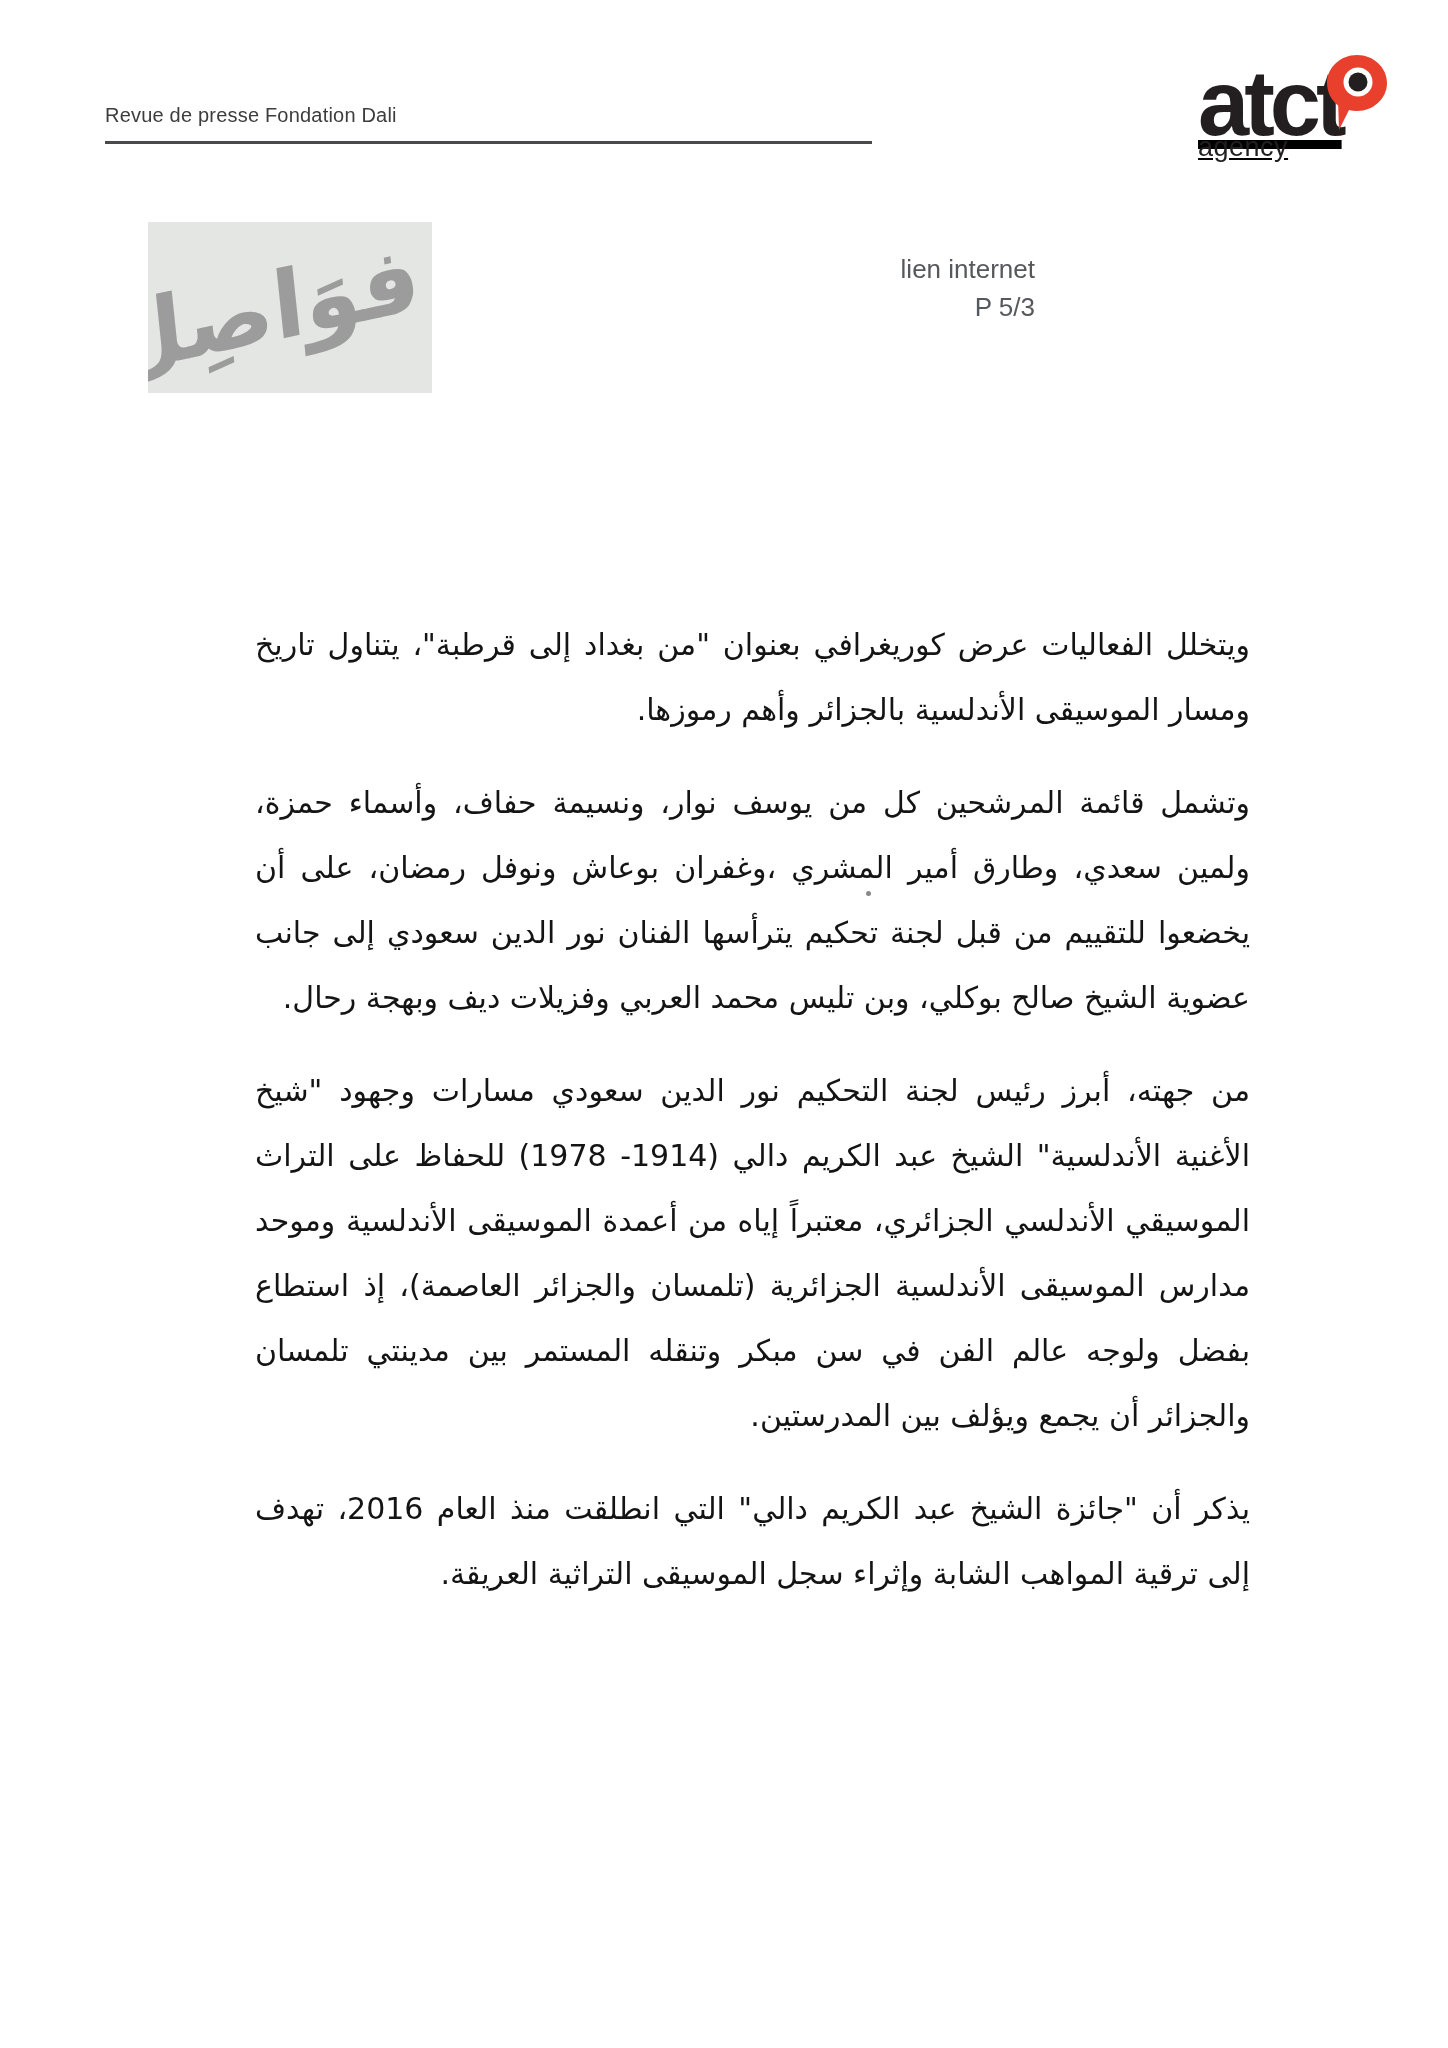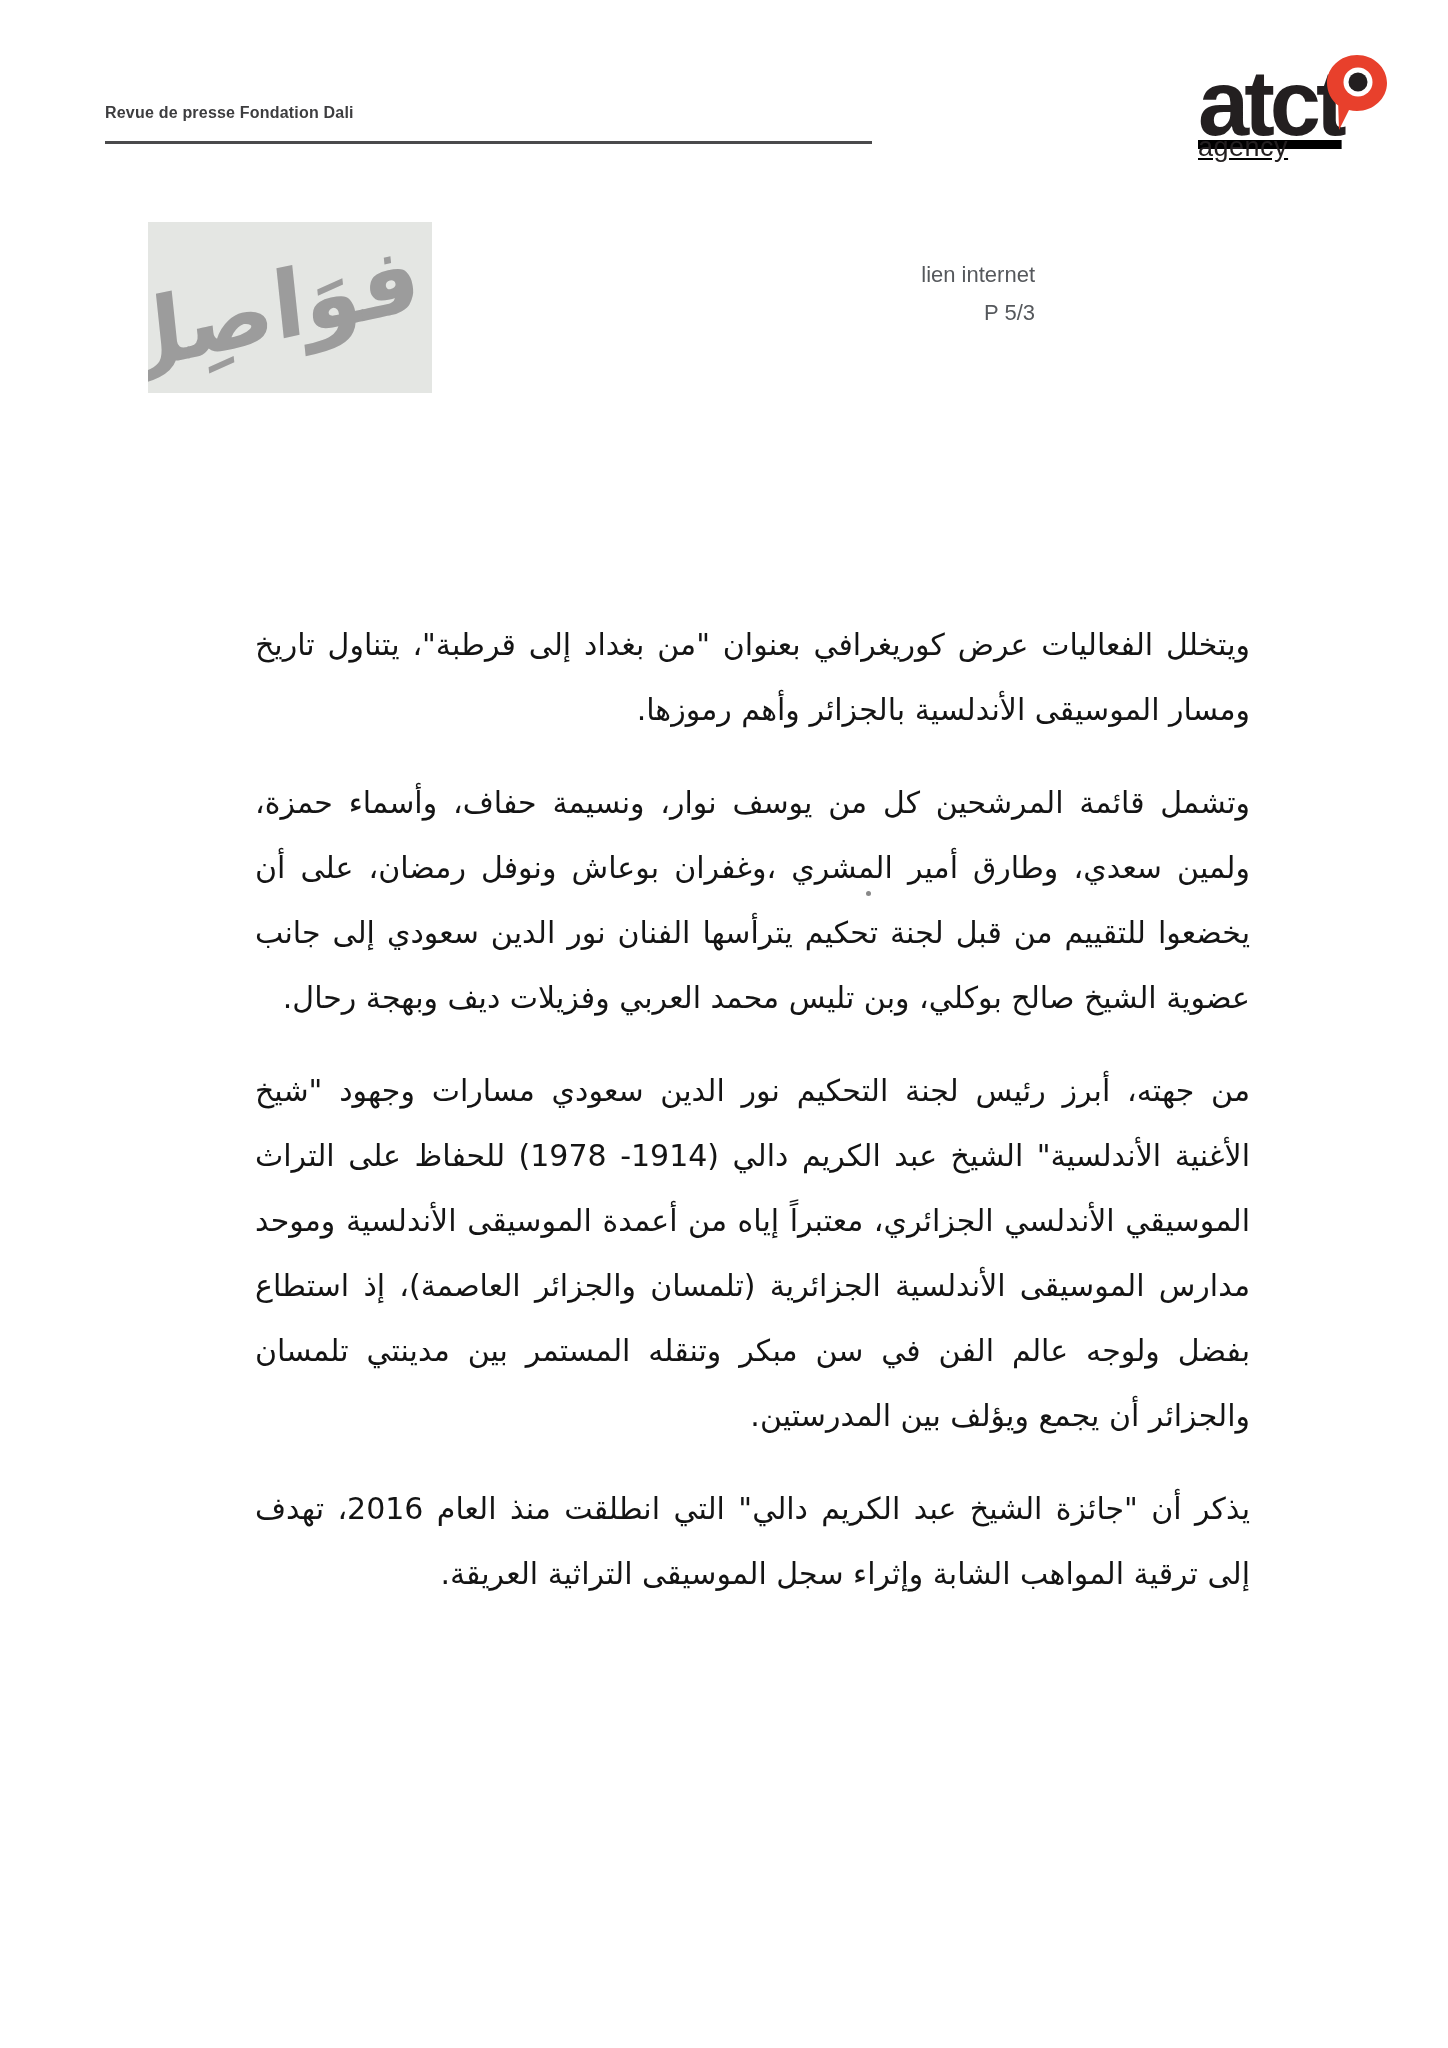--- a/index.html
+++ b/index.html
@@ -3,21 +3,21 @@
 <meta charset="utf-8">
 <style>
   html,body{margin:0;padding:0;}
   body{
     width:1448px;height:2048px;position:relative;background:#ffffff;
     font-family:"Liberation Sans",sans-serif;overflow:hidden;
   }
   
   .press-title{
     position:absolute;left:105px;top:104px;
-    font-size:16px;font-weight:700;color:#3d3d3f;letter-spacing:.2px;
+    font-size:20px;font-weight:400;color:#3d3d3f;letter-spacing:.2px;
   }
   .header-rule{
     position:absolute;left:105px;top:141px;width:767px;height:3px;
     background:#4a4a4c;
   }
   .logo{position:absolute;left:1198px;top:62px;width:200px;text-decoration:underline;}
   .logo-word{
     font-size:92px;line-height:82px;font-weight:700;color:#231f20;
     letter-spacing:-5px;display:block;text-align:left;
   }
@@ -32,22 +32,22 @@
     background:#e4e6e3;overflow:hidden;
   }
   .fawasel-text{
     position:absolute;left:10px;top:8px;width:264px;text-align:center;
     font-family:"DejaVu Sans",sans-serif;
     font-size:92px;line-height:150px;color:#9c9c9c;font-weight:700;
     transform:rotate(-12deg) skewX(-6deg);direction:rtl;
   }
   
   .meta{
-    position:absolute;left:635px;top:256px;width:400px;text-align:right;
-    color:#55585c;font-size:22px;line-height:38px;
+    position:absolute;left:635px;top:250px;width:400px;text-align:right;
+    color:#55585c;font-size:26px;line-height:38px;
   }
   
   .article{
     position:absolute;left:255px;top:612px;width:995px;
     direction:rtl;text-align:justify;
     font-family:"DejaVu Sans",sans-serif;
     font-size:30px;line-height:65px;color:#141414;
   }
   .article p{margin:0 0 28px 0;}
   .scan-dot{

